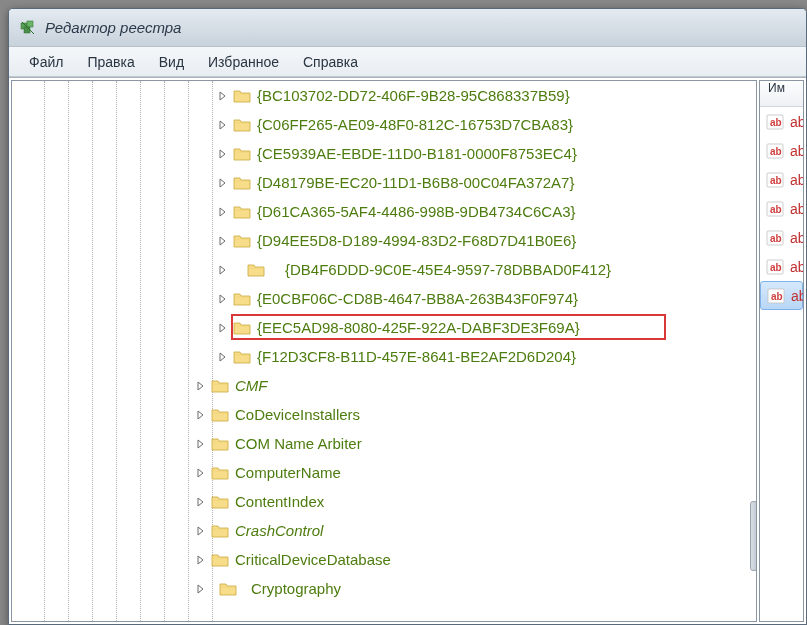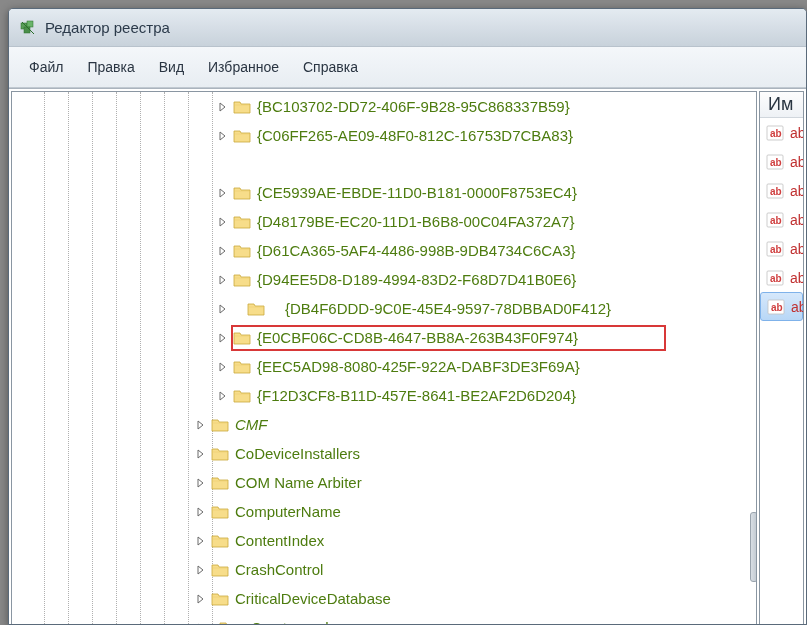--- a/index.html
+++ b/index.html
@@ -19,24 +19,24 @@
     
     .titlebar {
       height: 38px;
       background: linear-gradient(to bottom, #e4ebf1 0%, #d6dee6 50%, #c8d2db 100%);
       display: flex;
       align-items: center;
       padding: 0 10px;
       border-bottom: 1px solid #b8c2cc;
     }
     .titlebar .icon { margin-right: 8px; display: flex; align-items: center; }
-    .titlebar .title { font-size: 15px; color: #2b3a4a; }
+    .titlebar .title { font-size: 15px; color: #2b3a4a; font-style: italic; }
     
     .menubar {
-      height: 41px;
+      height: 30px;
       background: linear-gradient(to bottom, #f4f7fa 0%, #e8edf2 100%);
       display: flex;
       align-items: center;
       padding: 0 8px;
       border-bottom: 1px solid #c0c8d0;
       font-size: 14px;
       color: #2a3542;
     }
     .menubar .menu-item { padding: 4px 12px; cursor: default; }
     
@@ -112,23 +112,23 @@
       background: #fff;
       border: 1px solid #8a96a2;
       margin: 2px 2px 2px 0;
       overflow: hidden;
     }
     .right-header {
       height: 26px;
       background: linear-gradient(to bottom, #fdfdfd 0%, #eef1f5 100%);
       border-bottom: 1px solid #d0d6dc;
       display: flex;
-      align-items: center;
+      align-items: flex-start;
       padding: 0 8px;
-      font-size: 18px;
+      font-size: 12px;
       color: #2a3542;
     }
     .value-row {
       height: 29px;
       display: flex;
       align-items: center;
       padding: 0 6px;
     }
     .value-row.selected {
       background: linear-gradient(to bottom, #d6e8fb 0%, #b8d7f6 100%);
@@ -209,21 +209,21 @@
               <svg width="10" height="10" viewBox="0 0 10 10">
                 <path d="M2 1 L7 5 L2 9 Z" fill="none" stroke="#6a6a6a" stroke-width="1"></path>
               </svg>
             </span>
             <span class="folder-icon"><svg width="18" height="16" viewBox="0 0 18 16">
                 <path d="M1 3 L1 14 L17 14 L17 5 L8 5 L7 3 Z" fill="#f7dd8a" stroke="#c9a83a" stroke-width="0.8"></path>
                 <path d="M1 6 L17 6" stroke="#e8c96a" stroke-width="0.5"></path>
               </svg></span>
             <span class="row-label">{C06FF265-AE09-48F0-812C-16753D7CBA83}</span>
           </div>
-          <div class="tree-row" style="padding-left: 205px; margin-top: 28px;">
+          <div class="tree-row" style="padding-left: 205px;">
             <span class="expander">
               <svg width="10" height="10" viewBox="0 0 10 10">
                 <path d="M2 1 L7 5 L2 9 Z" fill="none" stroke="#6a6a6a" stroke-width="1"></path>
               </svg>
             </span>
             <span class="folder-icon"><svg width="18" height="16" viewBox="0 0 18 16">
                 <path d="M1 3 L1 14 L17 14 L17 5 L8 5 L7 3 Z" fill="#f7dd8a" stroke="#c9a83a" stroke-width="0.8"></path>
                 <path d="M1 6 L17 6" stroke="#e8c96a" stroke-width="0.5"></path>
               </svg></span>
             <span class="row-label">{CE5939AE-EBDE-11D0-B181-0000F8753EC4}</span>
@@ -365,21 +365,21 @@
               <svg width="10" height="10" viewBox="0 0 10 10">
                 <path d="M2 1 L7 5 L2 9 Z" fill="none" stroke="#6a6a6a" stroke-width="1"></path>
               </svg>
             </span>
             <span class="folder-icon"><svg width="18" height="16" viewBox="0 0 18 16">
                 <path d="M1 3 L1 14 L17 14 L17 5 L8 5 L7 3 Z" fill="#f7dd8a" stroke="#c9a83a" stroke-width="0.8"></path>
                 <path d="M1 6 L17 6" stroke="#e8c96a" stroke-width="0.5"></path>
               </svg></span>
             <span class="row-label">ContentIndex</span>
           </div>
-          <div class="tree-row" style="padding-left: 183px;">
+          <div class="tree-row" style="padding-left: 183px; font-style: italic;">
             <span class="expander">
               <svg width="10" height="10" viewBox="0 0 10 10">
                 <path d="M2 1 L7 5 L2 9 Z" fill="none" stroke="#6a6a6a" stroke-width="1"></path>
               </svg>
             </span>
             <span class="folder-icon"><svg width="18" height="16" viewBox="0 0 18 16">
                 <path d="M1 3 L1 14 L17 14 L17 5 L8 5 L7 3 Z" fill="#f7dd8a" stroke="#c9a83a" stroke-width="0.8"></path>
                 <path d="M1 6 L17 6" stroke="#e8c96a" stroke-width="0.5"></path>
               </svg></span>
             <span class="row-label">CrashControl</span>

